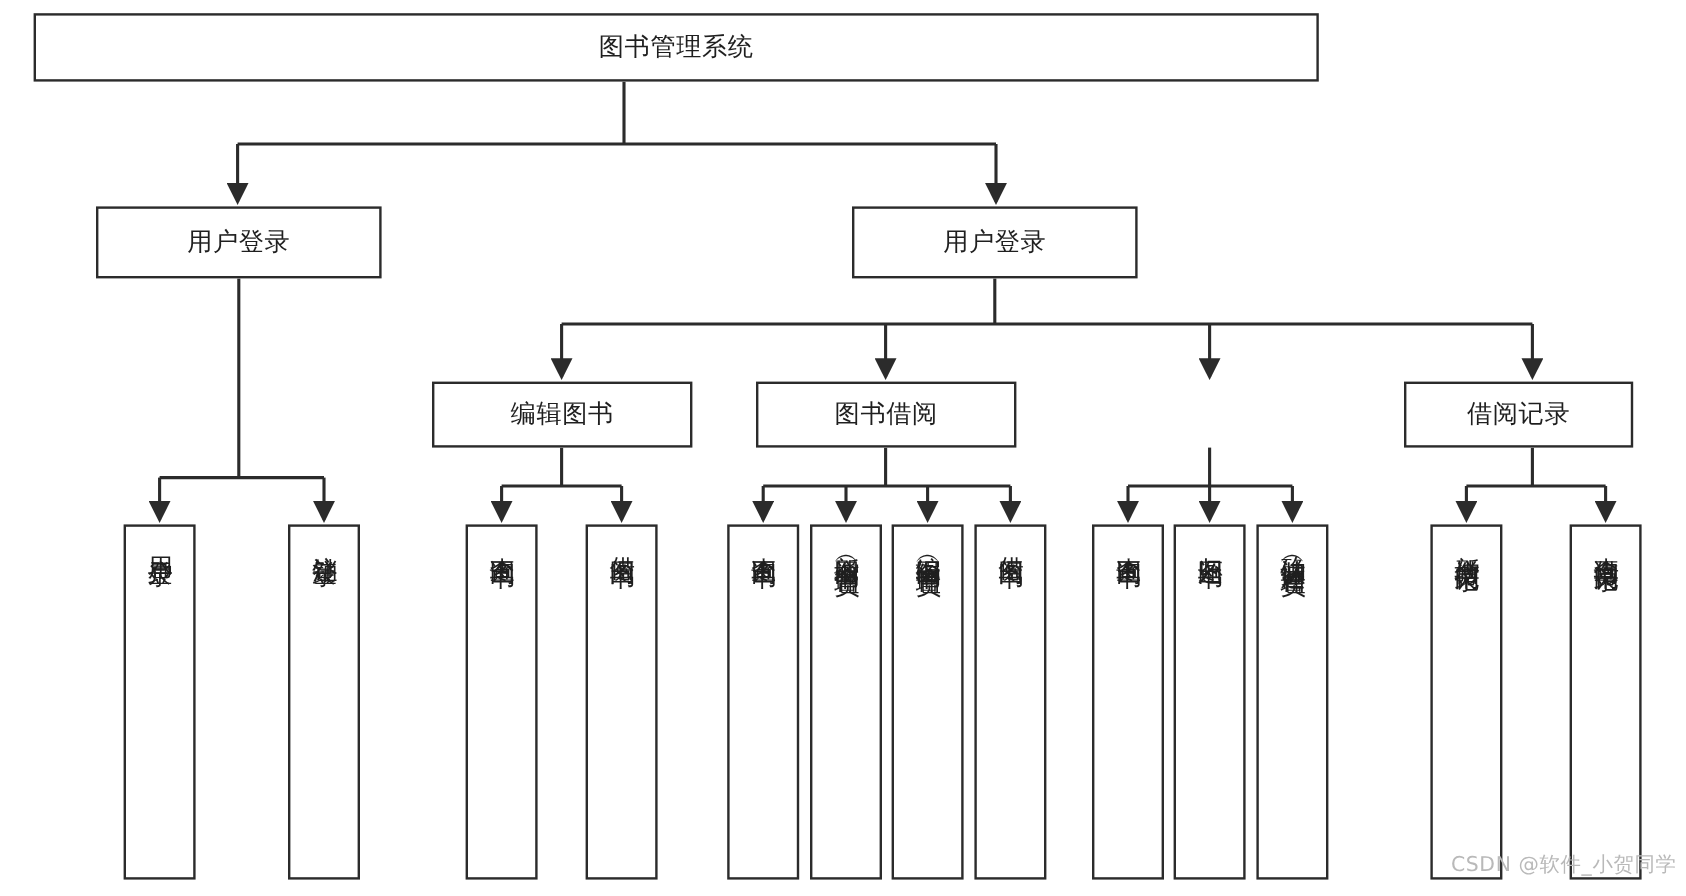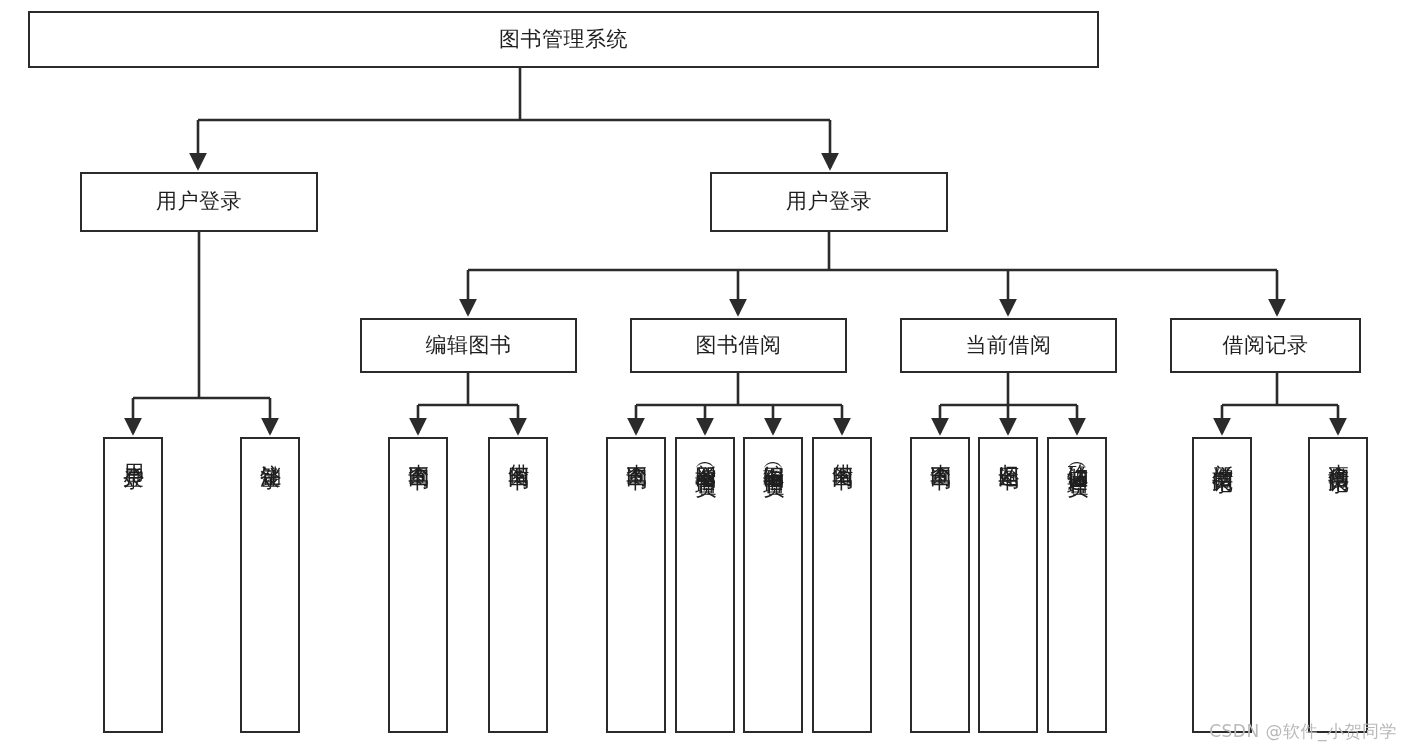--- a/index.html
+++ b/index.html
@@ -57,21 +57,21 @@
     writing-mode: vertical-rl;
     text-orientation: upright;
     font-size: 21px;
     line-height: 1.30;
     letter-spacing: 2px;
     white-space: nowrap;
   }
   #watermark {
     position: absolute;
     right: 8px;
-    bottom: 4px;
+    bottom: 15px;
     font-size: 17px;
     color: #b9b9b9;
     letter-spacing: 0.5px;
     user-select: none;
     margin-left: 22px;
   }
 </style>
 </head>
 <body>
 
@@ -140,23 +140,20 @@
   </div>
 
   <div class="node horizontal" style="left:360px; top:318px; width:217px; height:55px;">
     <span class="label">编辑图书</span>
   </div>
 
   <div class="node horizontal" style="left:630px; top:318px; width:217px; height:55px;text-align:center;">
     <span class="label">图书借阅</span>
   </div>
 
-  <div class="node horizontal" style="left:900px; top:318px; width:217px; height:55px;">
-    <span class="label">当前借阅</span>
-  </div>
 
   <div class="node horizontal" style="left:1170px; top:318px; width:191px; height:55px;">
     <span class="label">借阅记录</span>
   </div>
 
   <div class="node vertical" style="left:103px; top:437px; width:60px; height:296px;">
     <span class="label">用户登录</span>
   </div>
 
   <div class="node vertical" style="left:240px; top:437px; width:60px; height:296px;">

